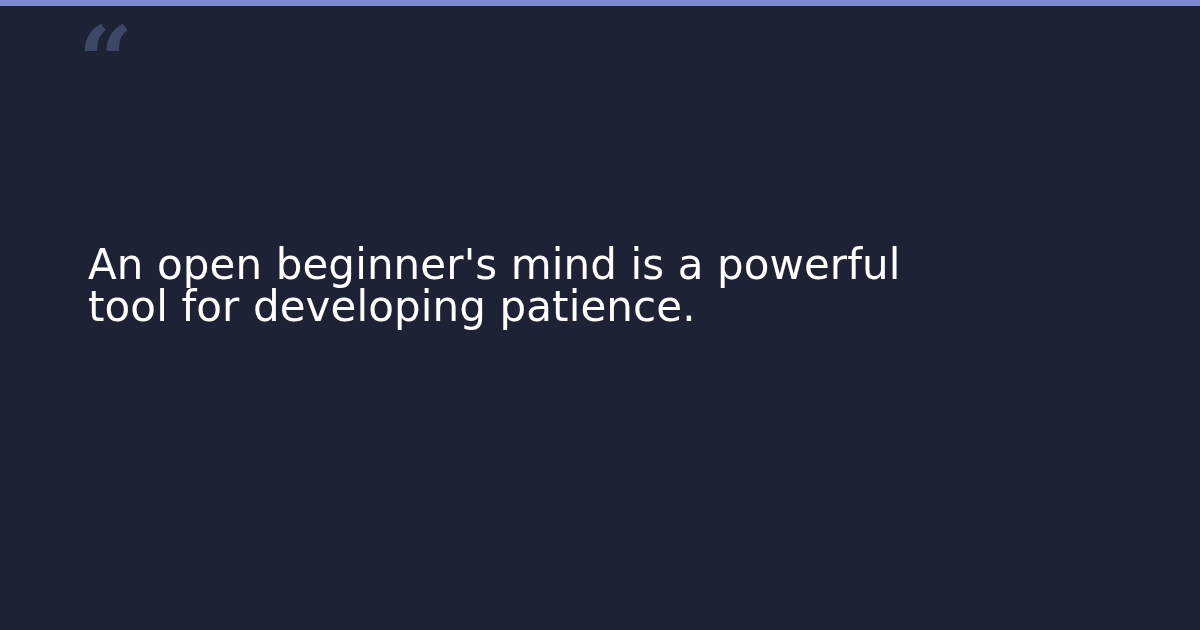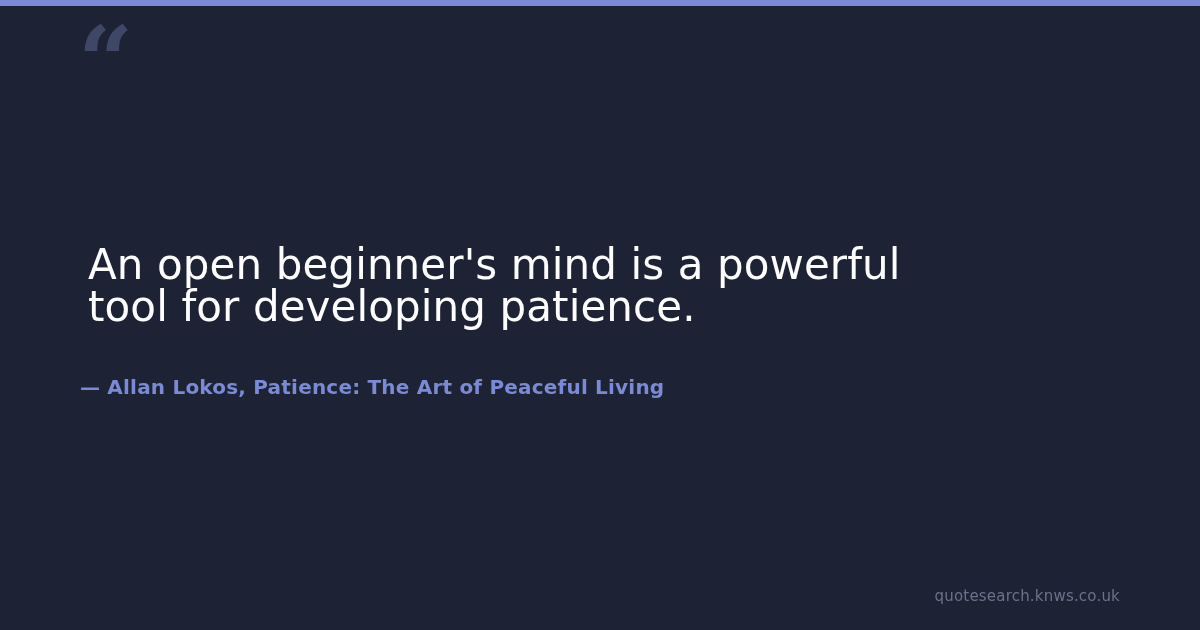--- a/index.html
+++ b/index.html
@@ -82,18 +82,16 @@
 <body>
 
 <div class="quote-card">
 
   <div class="accent-bar"></div>
 
   <div class="quote-mark">“</div>
 
   <div class="quote-body">
     <p class="quote-text">An open beginner's mind is a powerful tool for developing patience.</p>
-    <p class="quote-attribution">— Allan Lokos, Patience: The Art of Peaceful Living</p>
   </div>
 
-  <div class="watermark">quotesearch.knws.co.uk</div>
 
 </div>
 
 </body></html>

